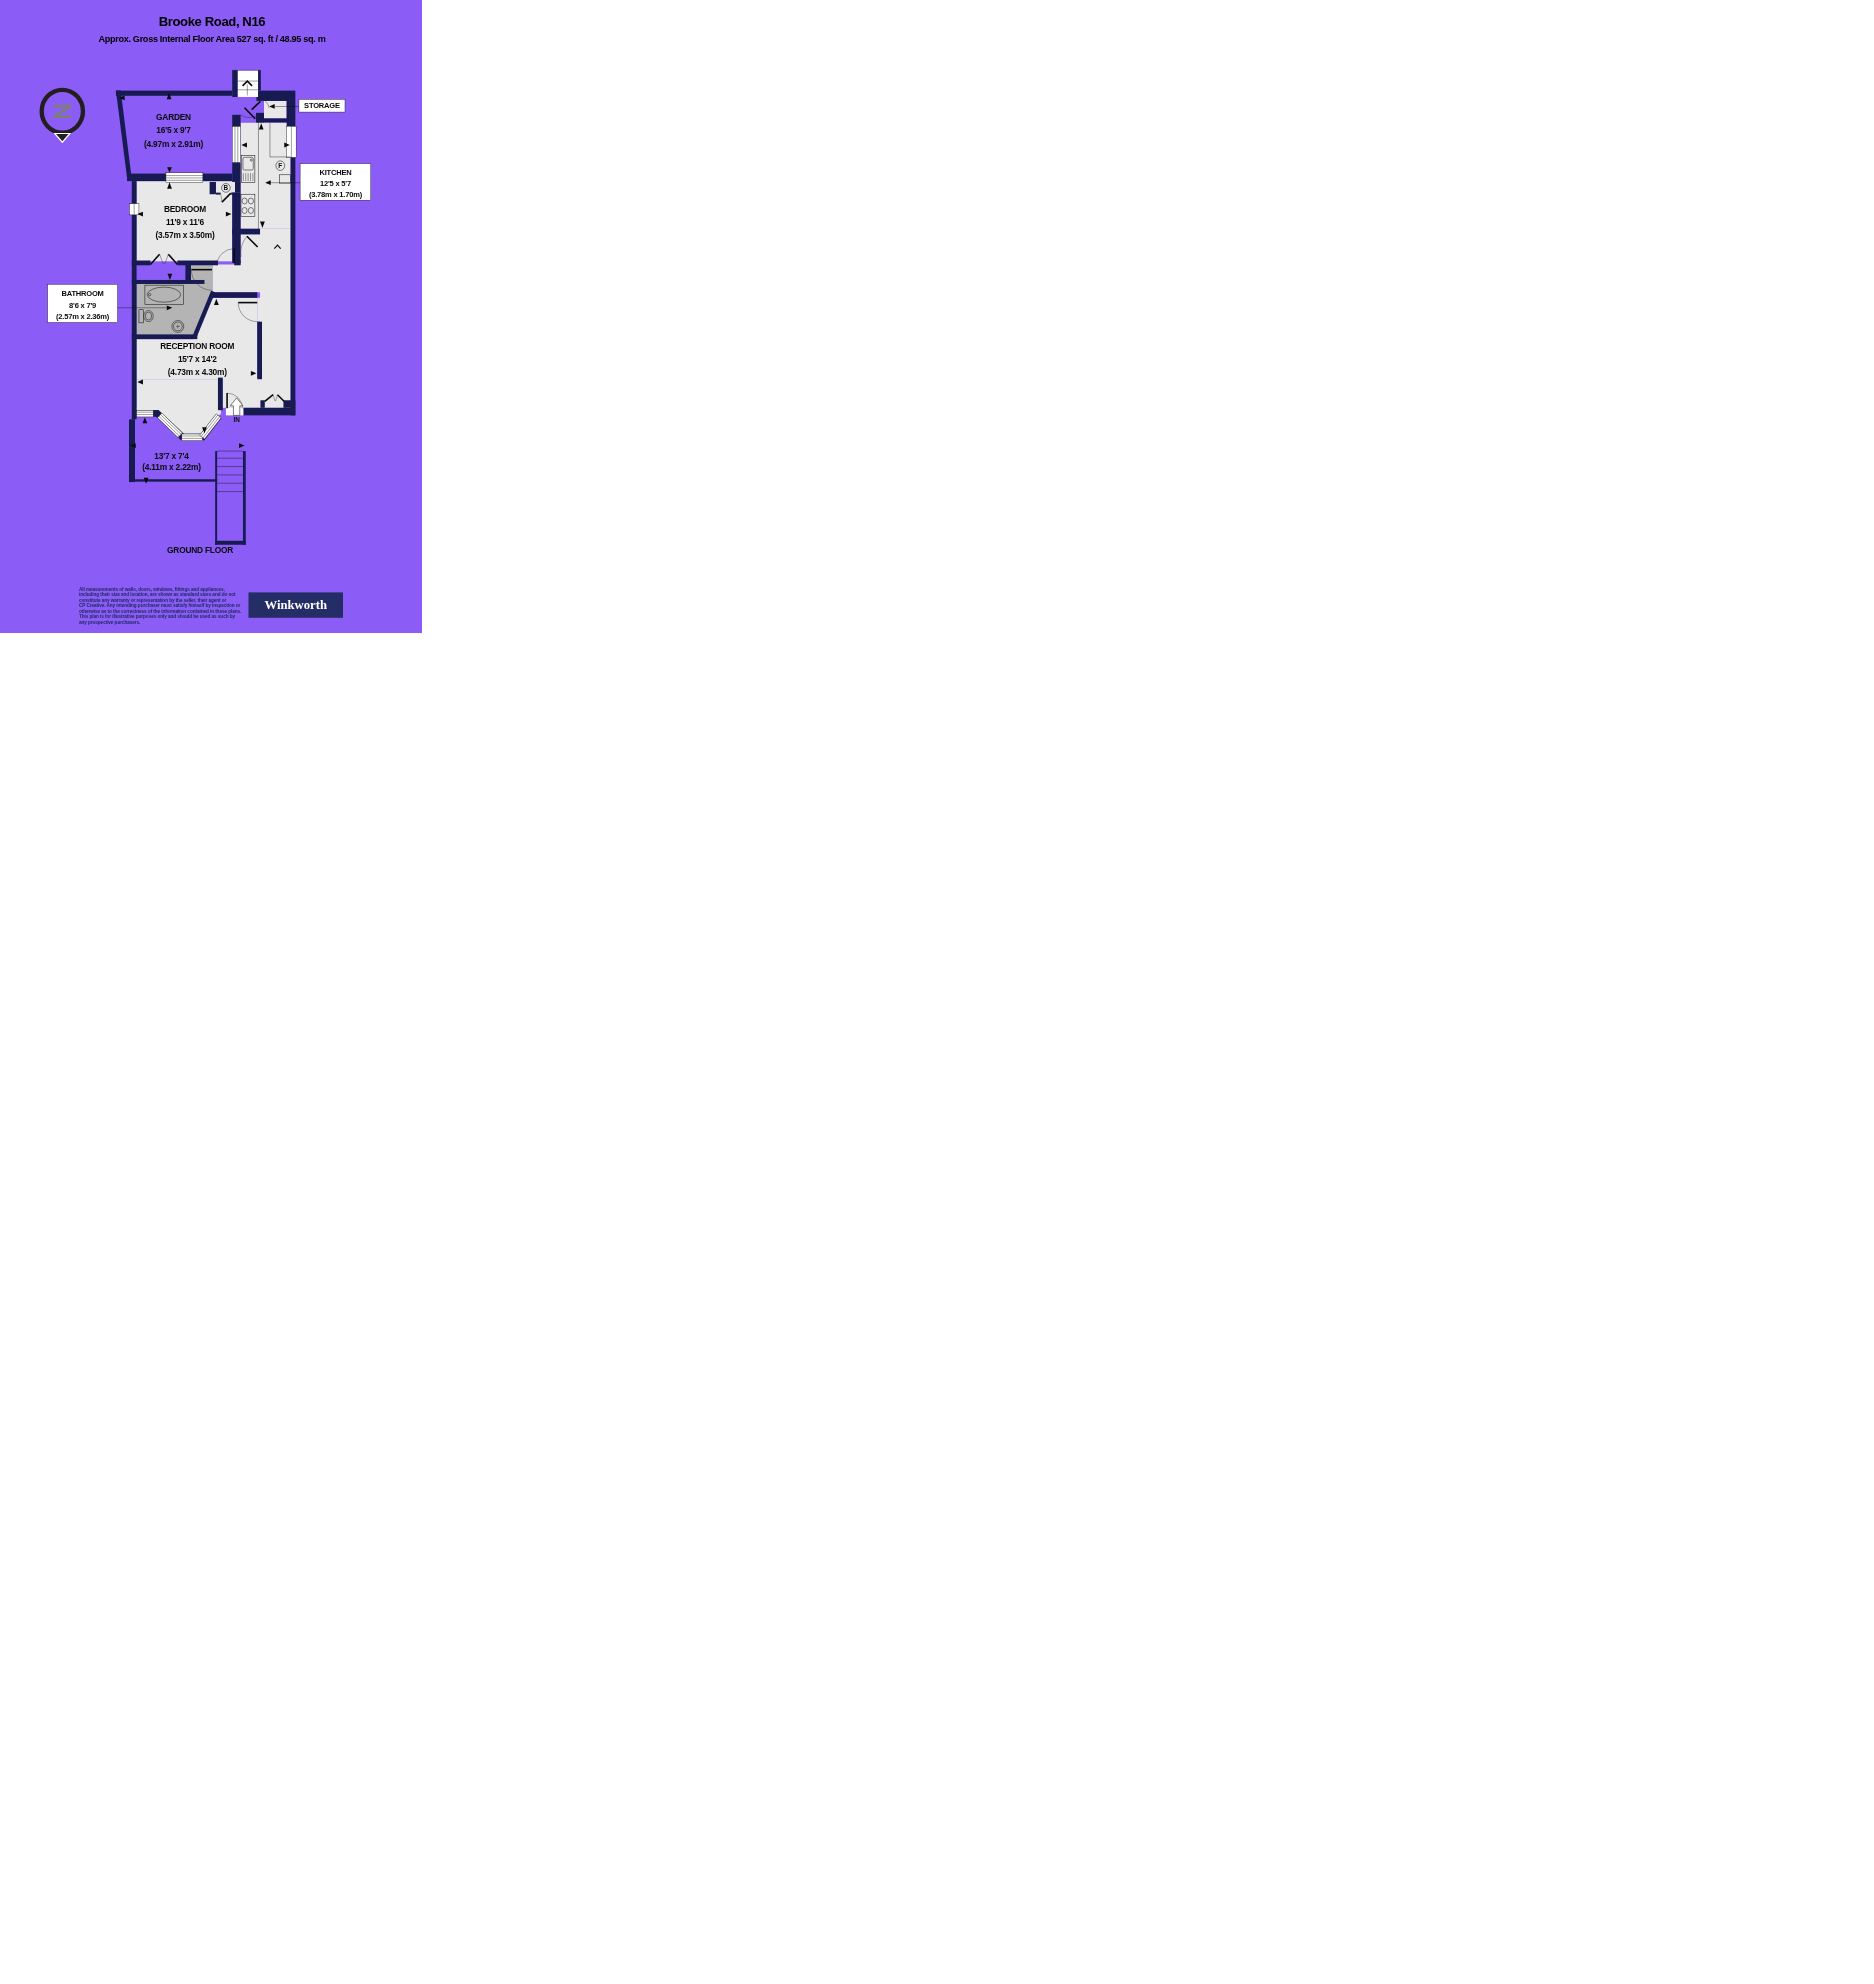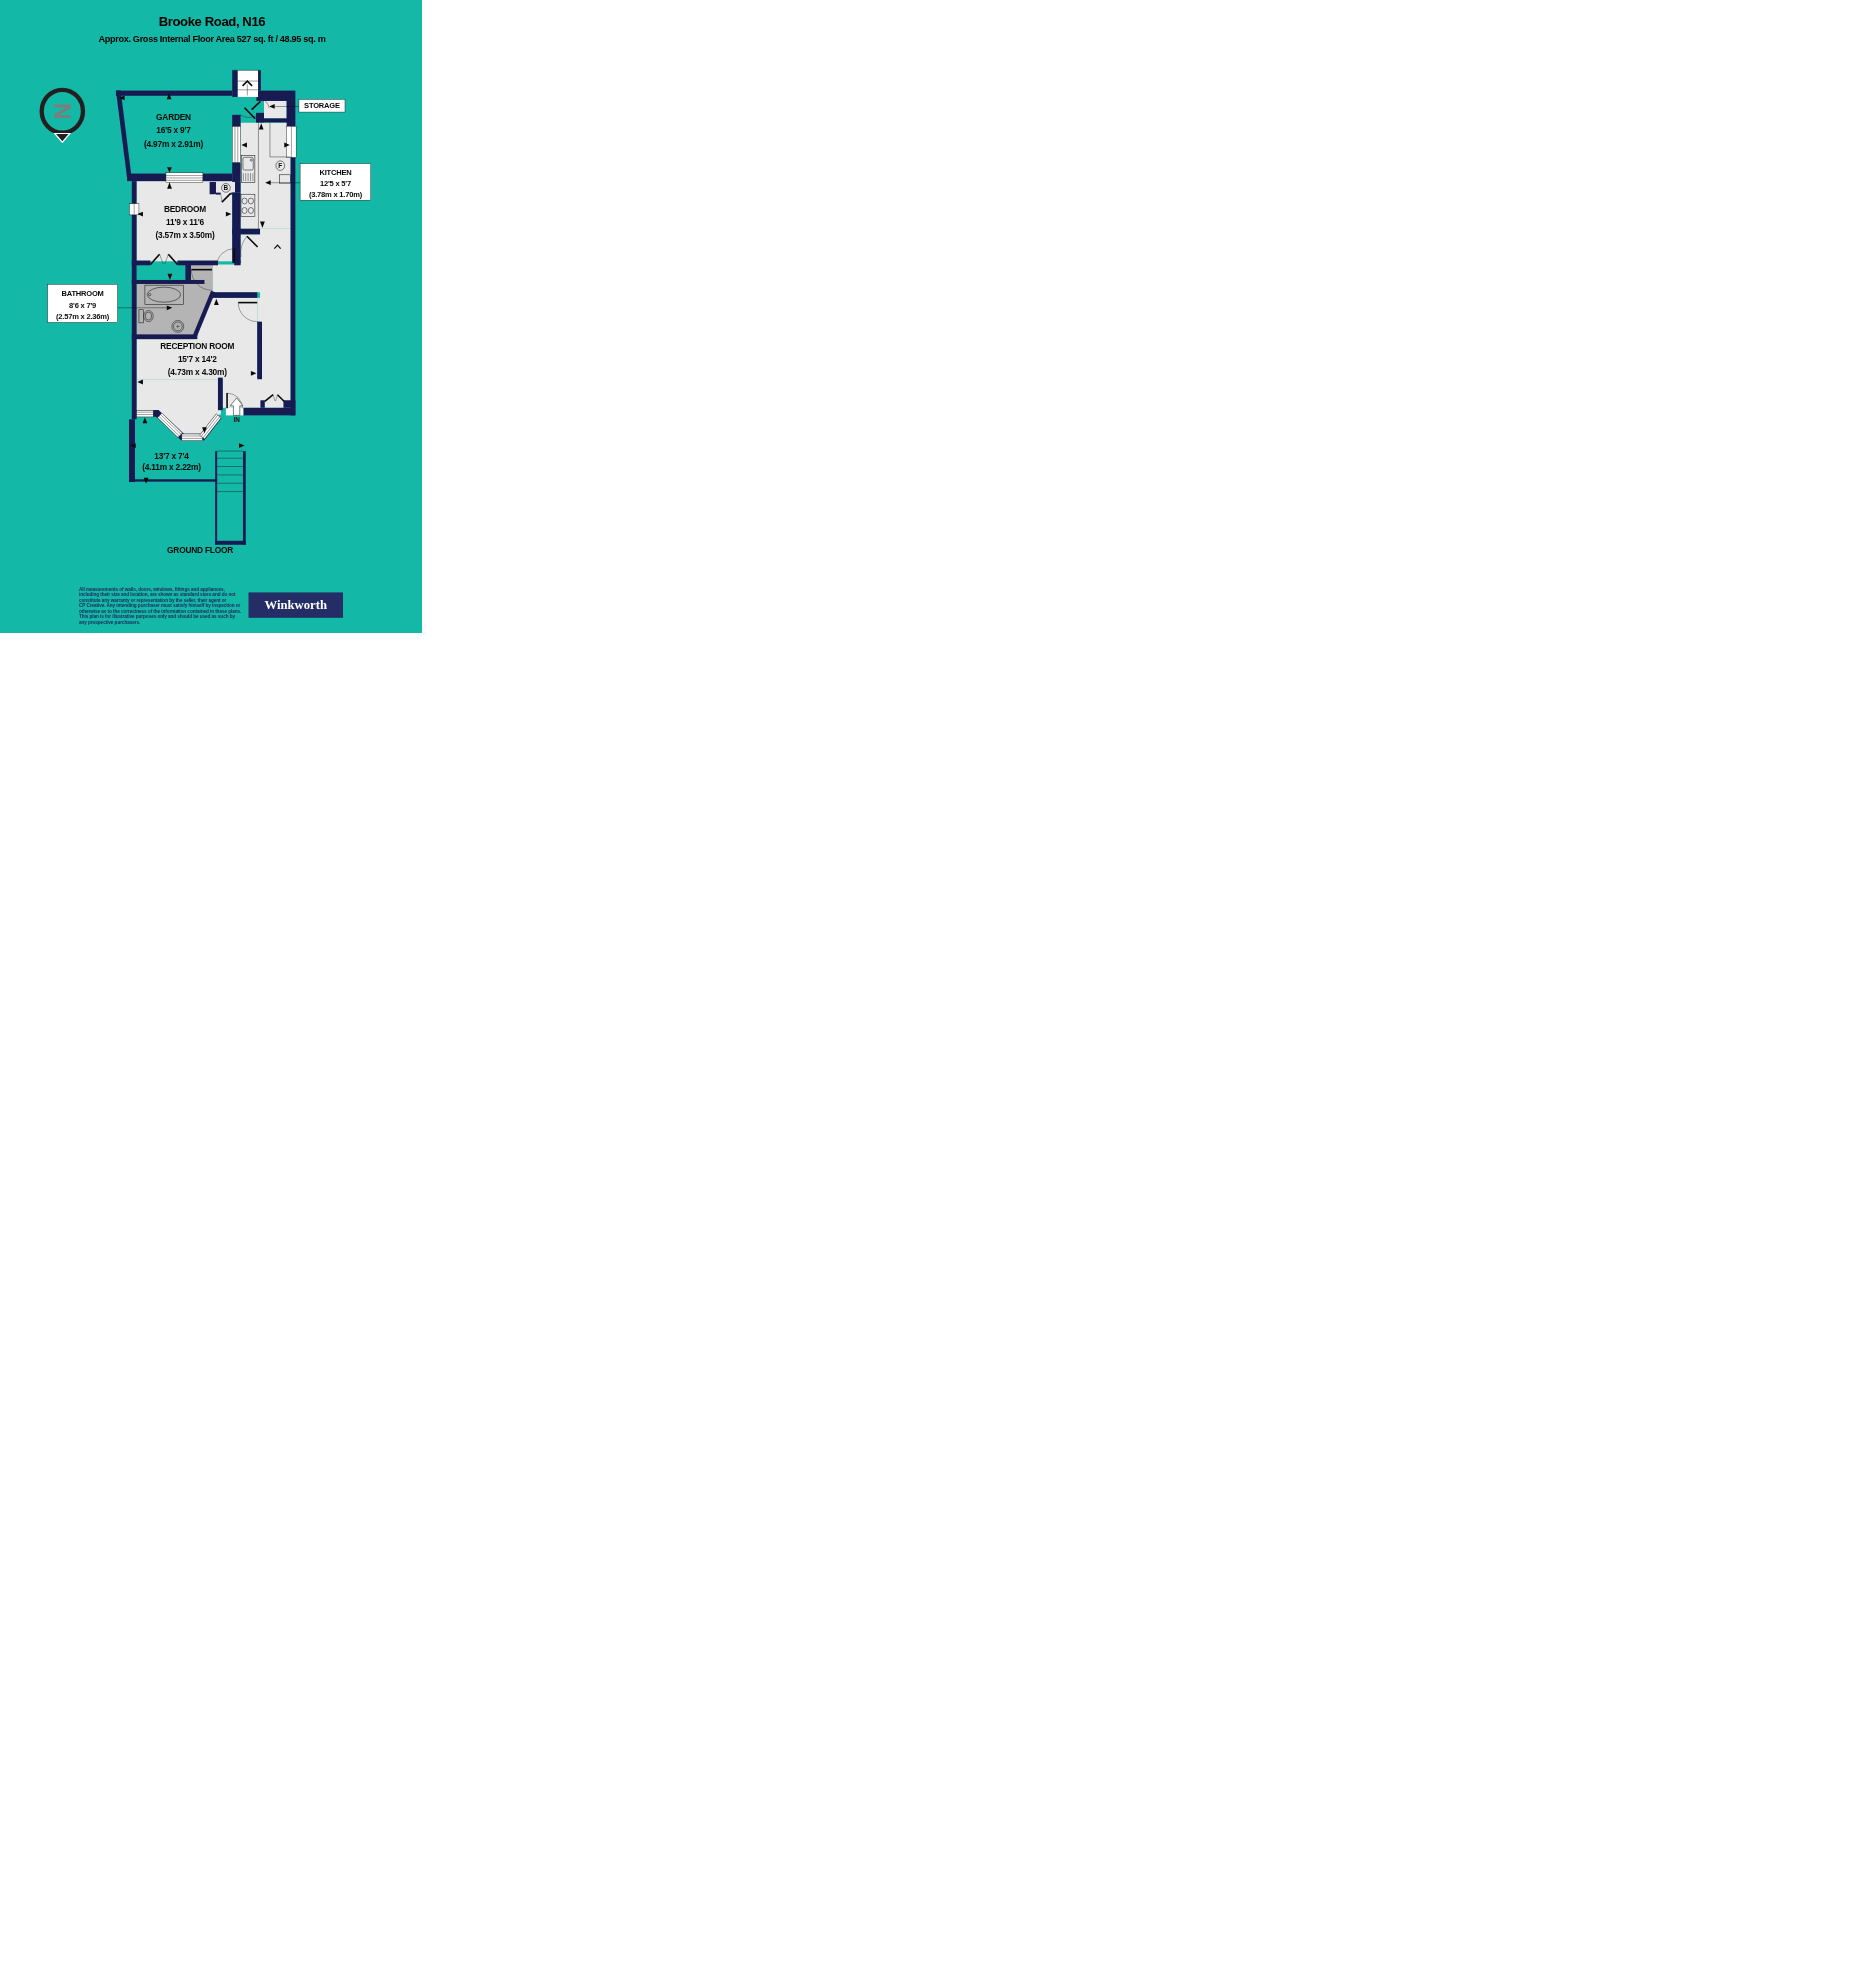--- a/index.html
+++ b/index.html
@@ -1,16 +1,16 @@
 <!DOCTYPE html>
 <html style="font-size:6.4px"><head>
 <meta charset="utf-8">
 <style>
   html,body{margin:0;padding:0;background:#ffffff;}
-  .page{position:relative;width:422px;height:633px;background:#14b8a6;font-family:"Liberation Sans",sans-serif;}
+  .page{position:relative;width:422px;height:633px;background:#8b5cf6;font-family:"Liberation Sans",sans-serif;}
   svg text{font-family:"Liberation Sans",sans-serif;}
   .ttl{font-size:33px;font-weight:bold;letter-spacing:-1px;fill:#000;}
   .sub{font-size:23px;font-weight:bold;letter-spacing:-0.8px;fill:#000;}
   .room{font-size:21px;font-weight:bold;letter-spacing:-0.5px;fill:#0a0a0a;}
   .callout{font-size:19px;font-weight:bold;letter-spacing:-0.5px;fill:#0a0a0a;}
   .small{font-size:16px;font-weight:bold;fill:#0a0a0a;}
   .disc{font-size:11.8px;font-weight:bold;letter-spacing:-0.2px;fill:#1f2b60;}
   .logo{font-family:"Liberation Serif",serif;font-size:32px;font-weight:bold;fill:#ffffff;}
   .wall{fill:#181a52;}
   .thinline{stroke:#0a0a0a;stroke-width:1;fill:none;}

